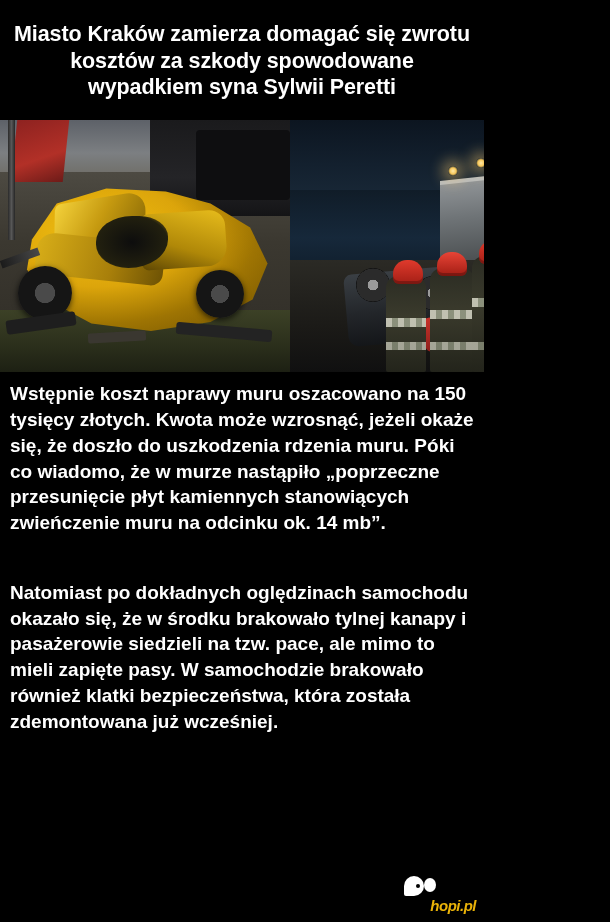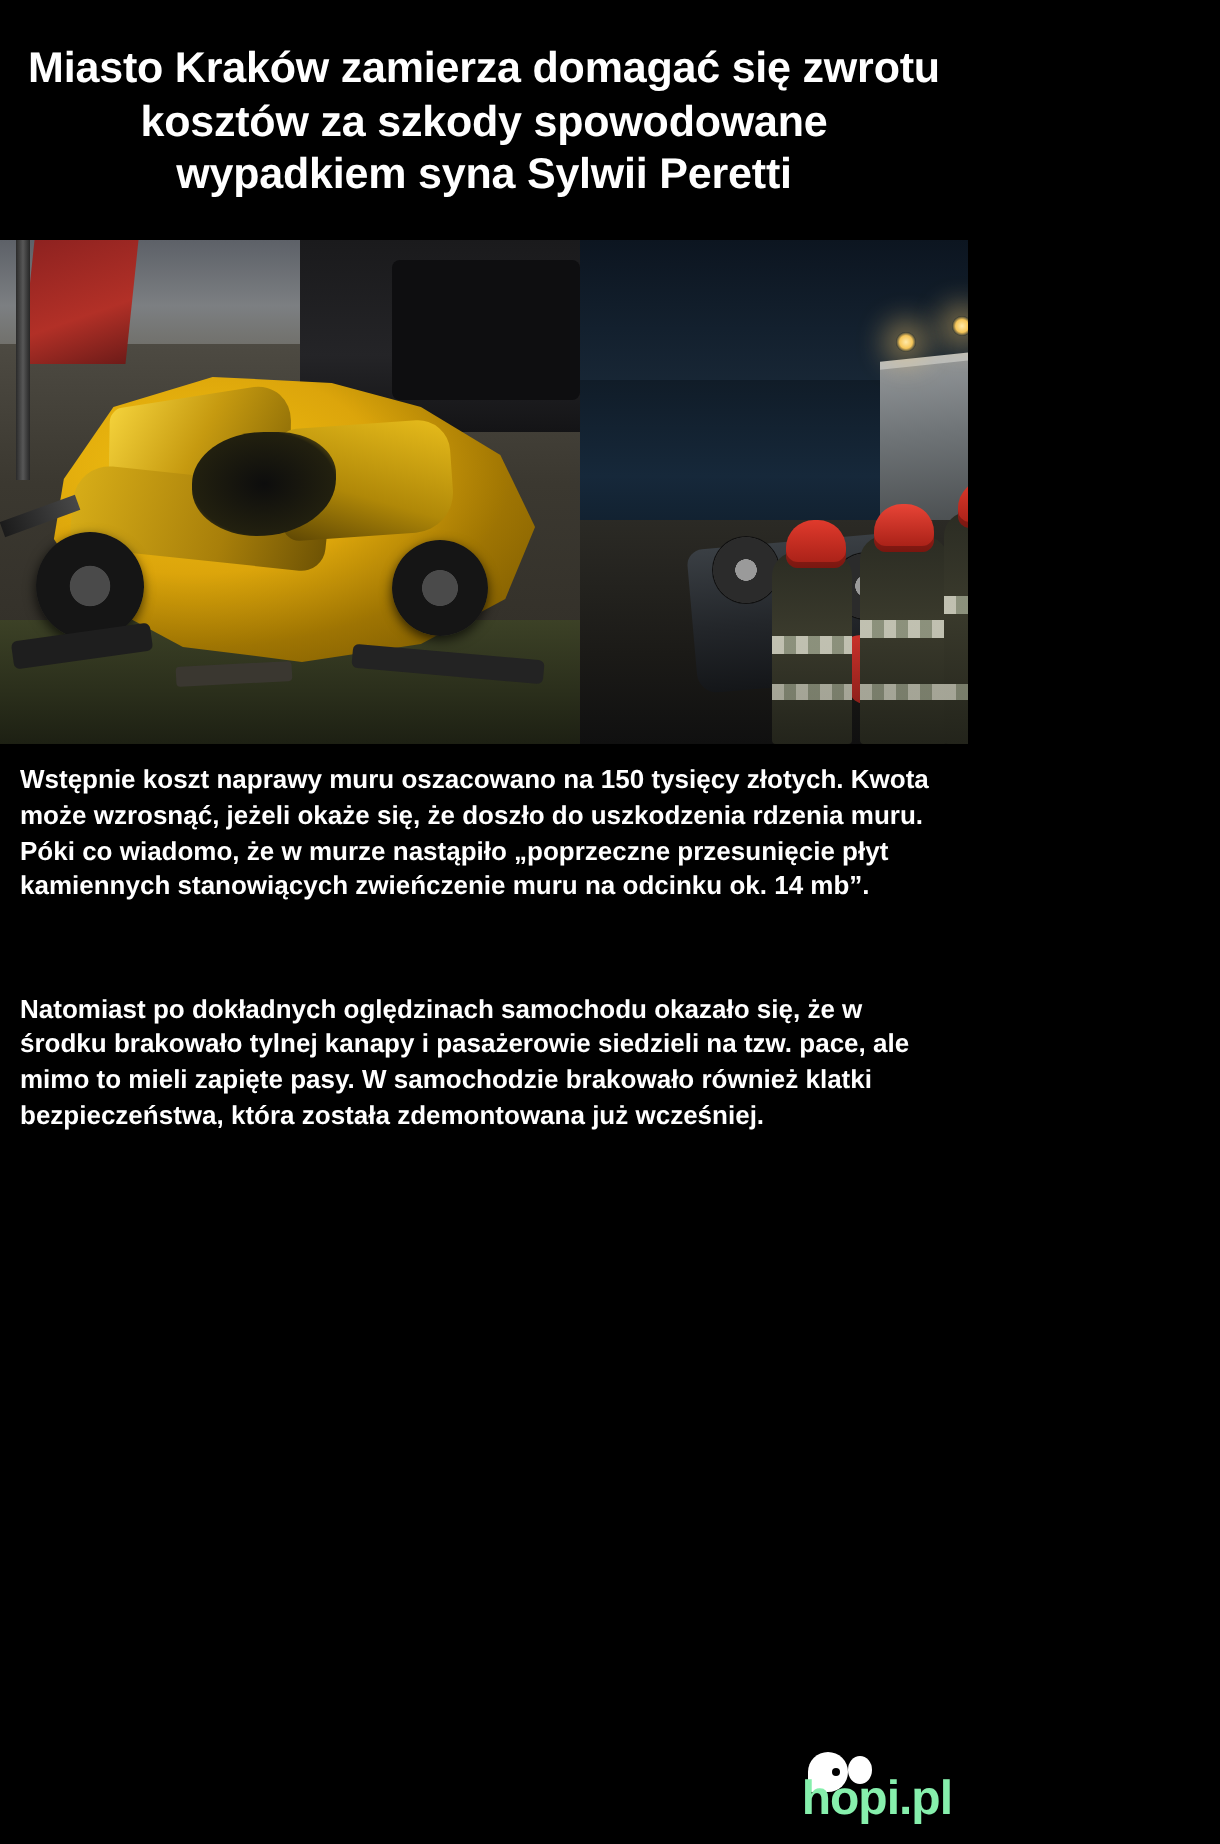--- a/index.html
+++ b/index.html
@@ -252,44 +252,45 @@
     line-height: 1.05;
     text-align: center;
     font-weight: bold;
     padding-top: 2px;
     box-sizing: border-box;
     letter-spacing: .2px;
   }
   
   .body-text {
     color: #ffffff;
-    font-size: 13px;
+    font-size: 19px;
     font-weight: bold;
     line-height: 1.355;
     padding: 9px 10px 0 10px;
   }
   .body-text p {
     margin: 0 0 14px 0;
   }
   .body-text p:last-child { margin-bottom: 0; margin-top: 44px; }
   
   .watermark {
     position: absolute;
     right: 6px;
     bottom: 4px;
     width: 104px;
     height: 44px;
   }
   .wm-text {
     position: absolute;
     right: 2px;
     bottom: 4px;
-    color: #86efac;
-    font-size: 24px;
+    color: #eab308;
+    font-size: 15px;
     font-weight: bold;
+    font-style: italic;
     letter-spacing: -0.5px;
   }
   .wm-dot {
     position: absolute;
     right: 54px;
     bottom: 22px;
     width: 20px;
     height: 20px;
     border-radius: 50% 50% 50% 10%;
     background: #ffffff;

